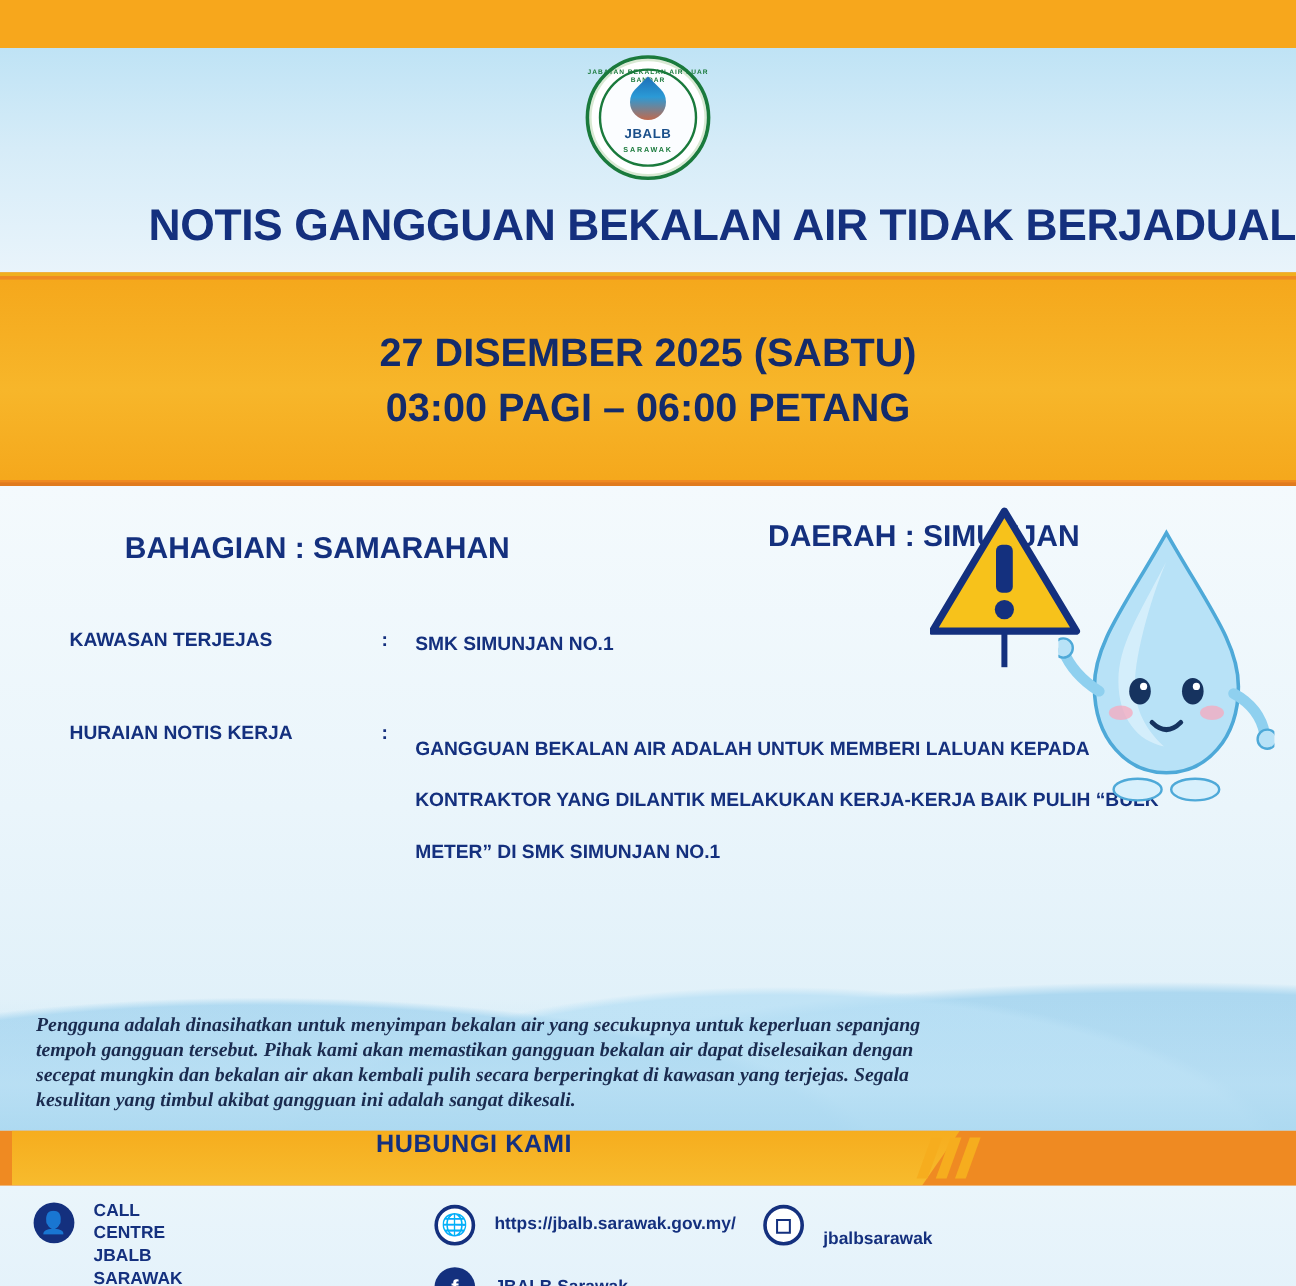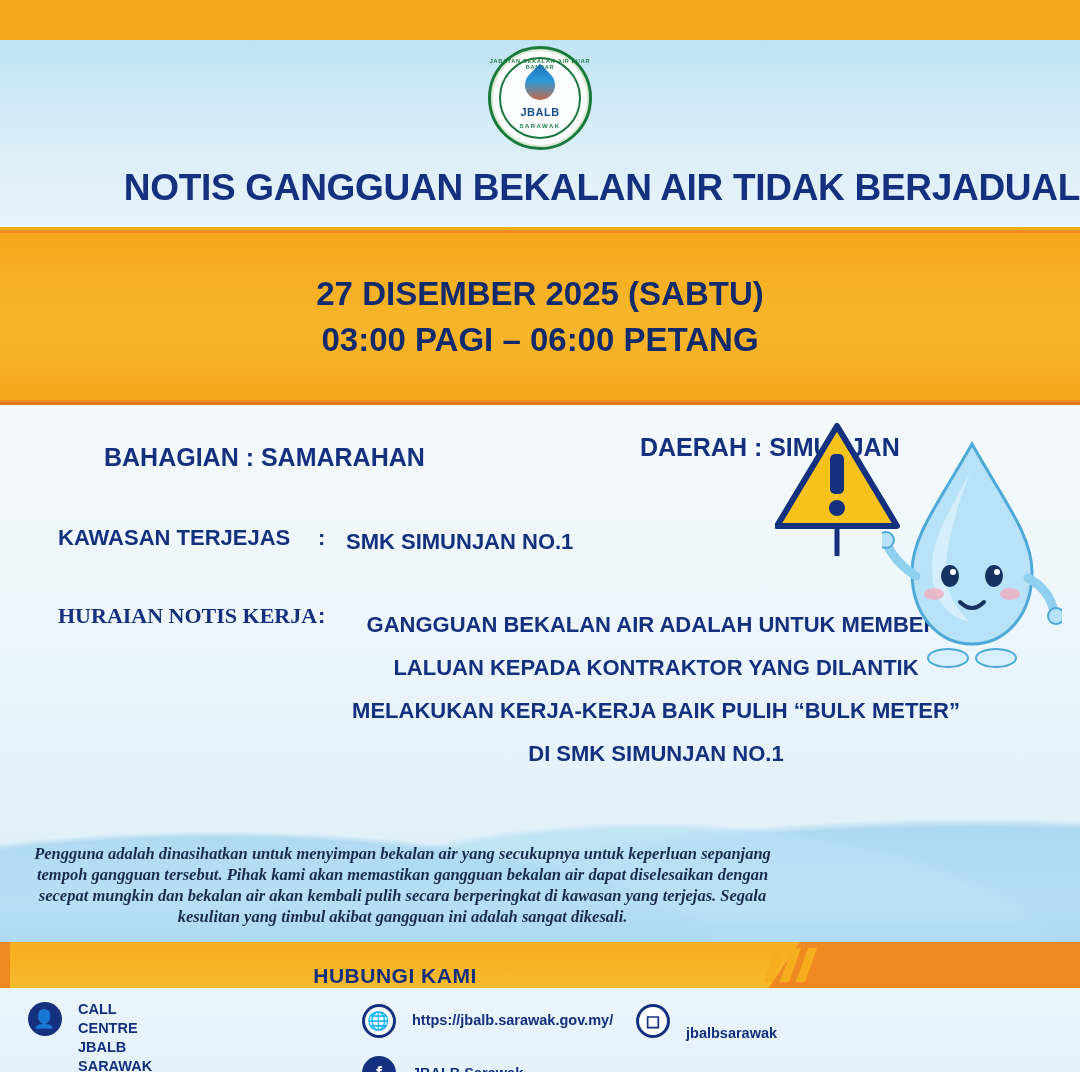--- a/index.html
+++ b/index.html
@@ -109,21 +109,20 @@
   }
 
   
   .body-area {
     position: absolute;
     left: 0; top: 362px;
     width: 1080px; height: 540px;
     background: linear-gradient(180deg, #f4fafd 0%, #eaf5fb 50%, #dbeef8 100%);
     border-top: 3px solid #e07b1e;
     overflow: hidden;
-    text-align: center;
   }
   .wave {
     position: absolute;
     left: 0; bottom: 0;
     width: 1080px; height: 200px;
     background:
       radial-gradient(ellipse at 20% 110%, rgba(168,214,240,.85) 0 40%, transparent 42%),
       radial-gradient(ellipse at 60% 120%, rgba(185,224,245,.8) 0 45%, transparent 47%),
       radial-gradient(ellipse at 90% 105%, rgba(160,210,238,.8) 0 42%, transparent 45%);
   }
@@ -143,29 +142,29 @@
   .daerah {
     position: absolute;
     left: 640px; top: 28px;
     font-size: 25px;
     font-weight: bold;
     color: #14307e;
   }
 
   .field {
     position: absolute;
-    font-size: 22px;
+    font-size: 16px;
     font-weight: bold;
     color: #14307e;
   }
   .f-label-1 { left: 58px; top: 120px; }
   .f-colon-1 { left: 318px; top: 120px; }
   .f-value-1 { left: 346px; top: 124px; }
 
-  .f-label-2 { left: 58px; top: 198px; font-family: Liberation Serif, serif; }
+  .f-label-2 { left: 58px; top: 198px; }
   .f-colon-2 { left: 318px; top: 198px; }
   .f-value-2 {
     left: 346px; top: 198px;
     width: 620px;
     line-height: 43px;
   }
 
   .disclaimer {
     position: absolute;
     left: 30px; top: 438px;
@@ -198,21 +197,21 @@
     left: 0; top: 902px;
     width: 1080px; height: 46px;
   }
   .contact-bar {
     position: absolute;
     left: 10px; top: 0;
     width: 790px; height: 46px;
     background: linear-gradient(180deg, #f6ad1e 0%, #f7bb2d 100%);
     clip-path: polygon(0 0, 100% 0, 96% 100%, 0 100%);
     display: flex;
-    align-items: flex-end;
+    align-items: flex-start;
     justify-content: center;
   }
   .contact-bar span {
     font-size: 21px;
     font-weight: bold;
     color: #14307e;
     letter-spacing: .5px;
     padding-right: 20px;
   }
   .slashes {

